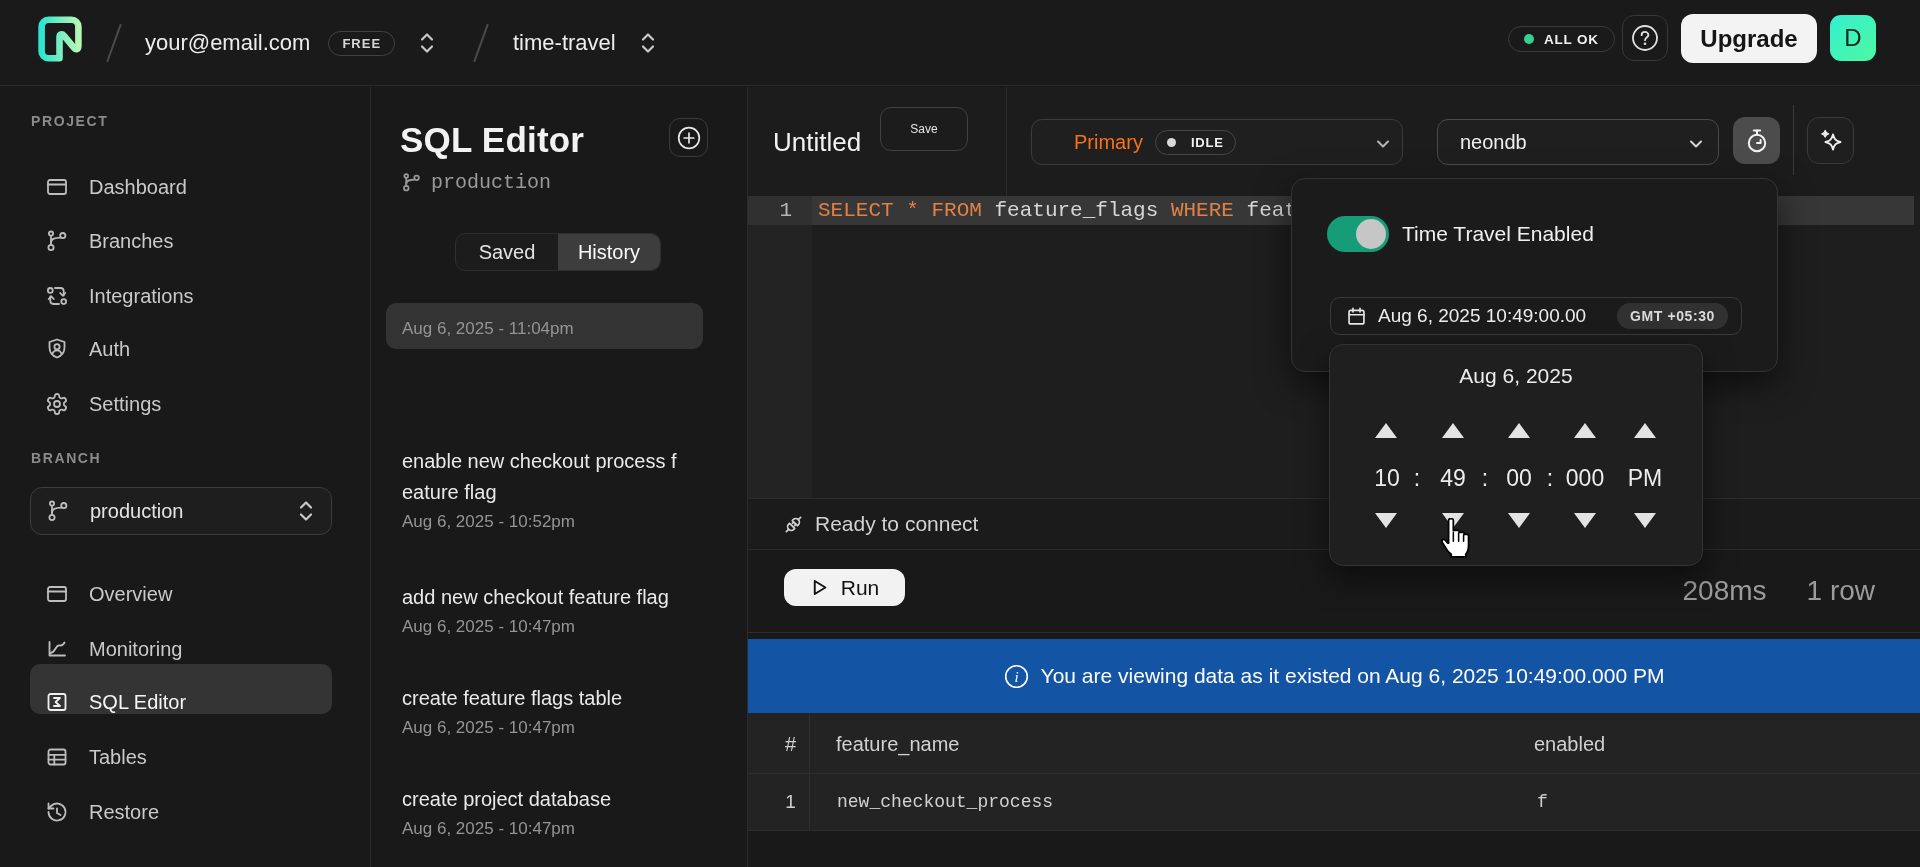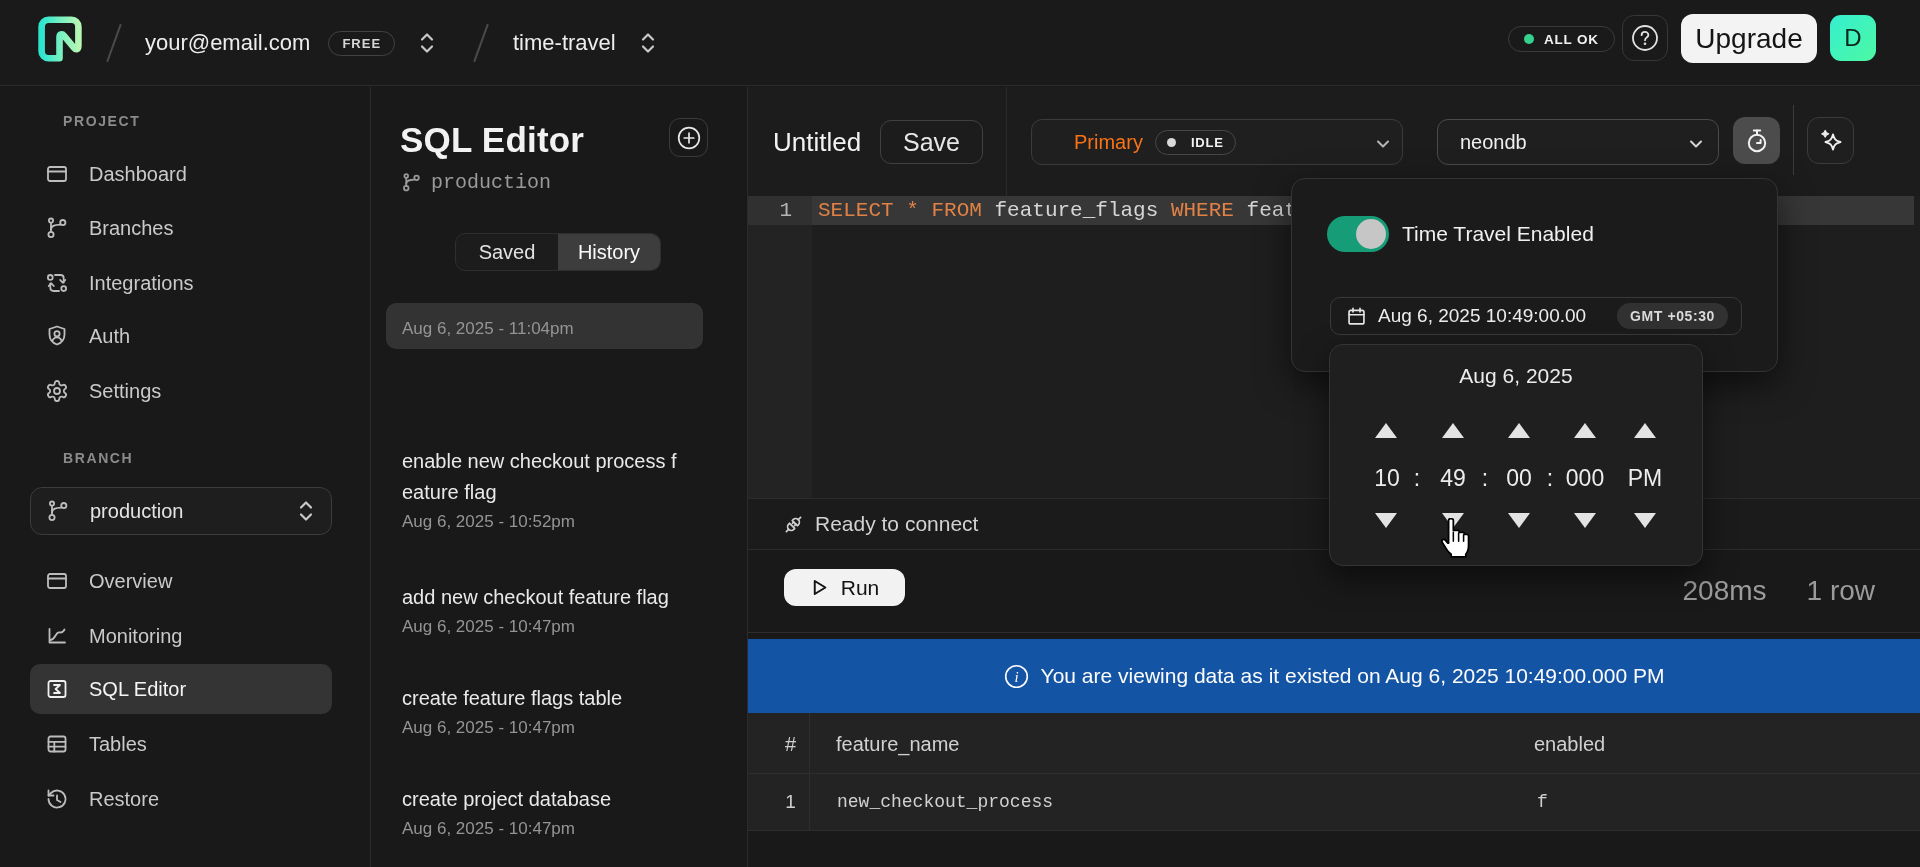--- a/index.html
+++ b/index.html
@@ -20,33 +20,33 @@
     font-size:13px; font-weight:bold; letter-spacing:1px; color:#d6d6d6;
     padding:4px 13px 4px; }
   .updown { margin-left:24px; }
   .rpill { position:absolute; top:26px; height:26px; border:1px solid #3a3a3a;
     border-radius:13px; display:flex; align-items:center; padding:0 15px; }
   .rpill .dot { width:10px; height:10px; border-radius:50%; background:#35d28e; margin-right:10px; }
   .rpill span { font-size:13.5px; font-weight:bold; letter-spacing:0.8px; color:#f0f0f0; }
   #helpbtn { position:absolute; top:15px; height:46px; width:46px; border:1px solid #373737;
     border-radius:12px; display:flex; align-items:center; justify-content:center; }
   #upgrade { position:absolute; top:14px; height:49px; width:136px; background:#f3f3f3;
-    border-radius:12px; color:#151515; font-size:28px; font-weight:400;
+    border-radius:12px; color:#151515; font-size:24px; font-weight:700;
     display:flex; align-items:center; justify-content:center; }
   #avatar { position:absolute; top:15px; width:46px; height:46px; border-radius:11px;
     background:linear-gradient(135deg,#35f0d0,#4df7a2); color:#0c261c; font-size:24px;
     font-weight:500; display:flex; align-items:center; justify-content:center; }
 
   
   #sidebar { position:absolute; left:0; top:87px; width:371px; height:780px;
     background:#191919; border-right:1px solid #2b2b2b; }
   .seclabel { position:absolute; left:31px; font-size:14px; font-weight:bold;
-    letter-spacing:1.6px; color:#8b8b8b;margin-left:32px; }
+    letter-spacing:1.6px; color:#8b8b8b; }
   .navitem { position:absolute; left:30px; width:302px; height:50px; display:flex;
-    align-items:center; color:#c9c9c9; font-size:20px; }
+    align-items:flex-end; color:#c9c9c9; font-size:20px; }
   .navitem svg { margin-left:15px; margin-right:20px; }
   .navitem.active { background:#343434; border-radius:10px; color:#f5f5f5; font-weight:500; }
   #branchsel { position:absolute; left:30px; top:400px; width:302px; height:48px;
     border:1px solid #3c3c3c; border-radius:12px; background:#1e1e1e;
     display:flex; align-items:center; color:#e3e3e3; font-size:20px; }
   #branchsel svg.git { margin-left:15px; margin-right:20px; }
 
   
   #col2 { position:absolute; left:372px; top:87px; width:376px; height:780px;
     background:#191919; border-right:1px solid #2b2b2b; }
@@ -67,23 +67,23 @@
   .hitem { position:absolute; left:14px; width:317px; color:#e9e9e9; }
   .hitem .t { font-size:20px; line-height:31px; padding:0 16px; }
   .hitem .d { font-size:17px; color:#949494; padding:0 16px; margin-top:4px; }
   .hitem.first { background:#333333; border-radius:10px; padding:12px 0 10px; }
 
   
   #main { position:absolute; left:748px; top:87px; width:1172px; height:780px; background:#191919; }
   #toolbar { position:absolute; left:0; top:0; width:1172px; height:109px; background:#1c1c1c; }
   #untitled { position:absolute; left:25px; top:15px; height:80px; display:flex;
     align-items:center; font-size:26px; font-weight:500; color:#f2f2f2; }
-  #savebtn { position:absolute; left:132px; top:33px; width:103px; height:44px;
+  #savebtn { position:absolute; left:132px; top:20px; width:88px; height:44px;
     border:1px solid #404040; border-radius:11px; display:flex; align-items:center;
-    justify-content:center; font-size:25px; color:#e6e6e6; }
+    justify-content:center; font-size:12px; color:#e6e6e6; }
   #tbdiv { position:absolute; left:258px; top:0; width:1px; height:109px; background:#2b2b2b; }
   .drop { position:absolute; top:32px; height:46px; border:1px solid #3b3b3b;
     border-radius:11px; display:flex; align-items:center; background:#1f1f1f; }
   #drop1 { left:283px; width:372px; }
   #drop1 .lbl { color:#f97316; font-size:20px; margin-left:42px; }
   #idlepill { border:1px solid #464646; border-radius:13px; height:25px; display:flex;
     align-items:center; padding:0 11px; margin-left:12px; }
   #idlepill .dot { width:9px; height:9px; border-radius:50%; background:#d9d9d9; margin-right:7px; }
   #idlepill span { font-size:13px; font-weight:bold; letter-spacing:0.8px; color:#f2f2f2;padding-left:8px; }
   #drop2 { left:689px; width:282px; border-color:#4a4a4a; }

